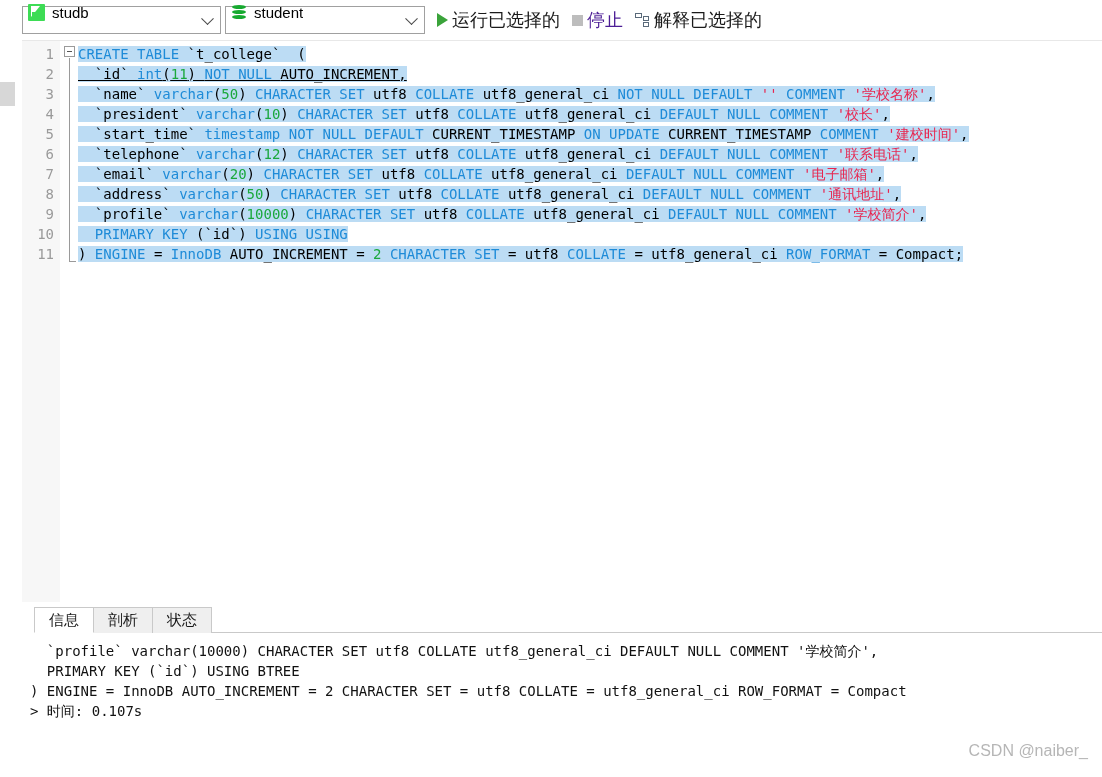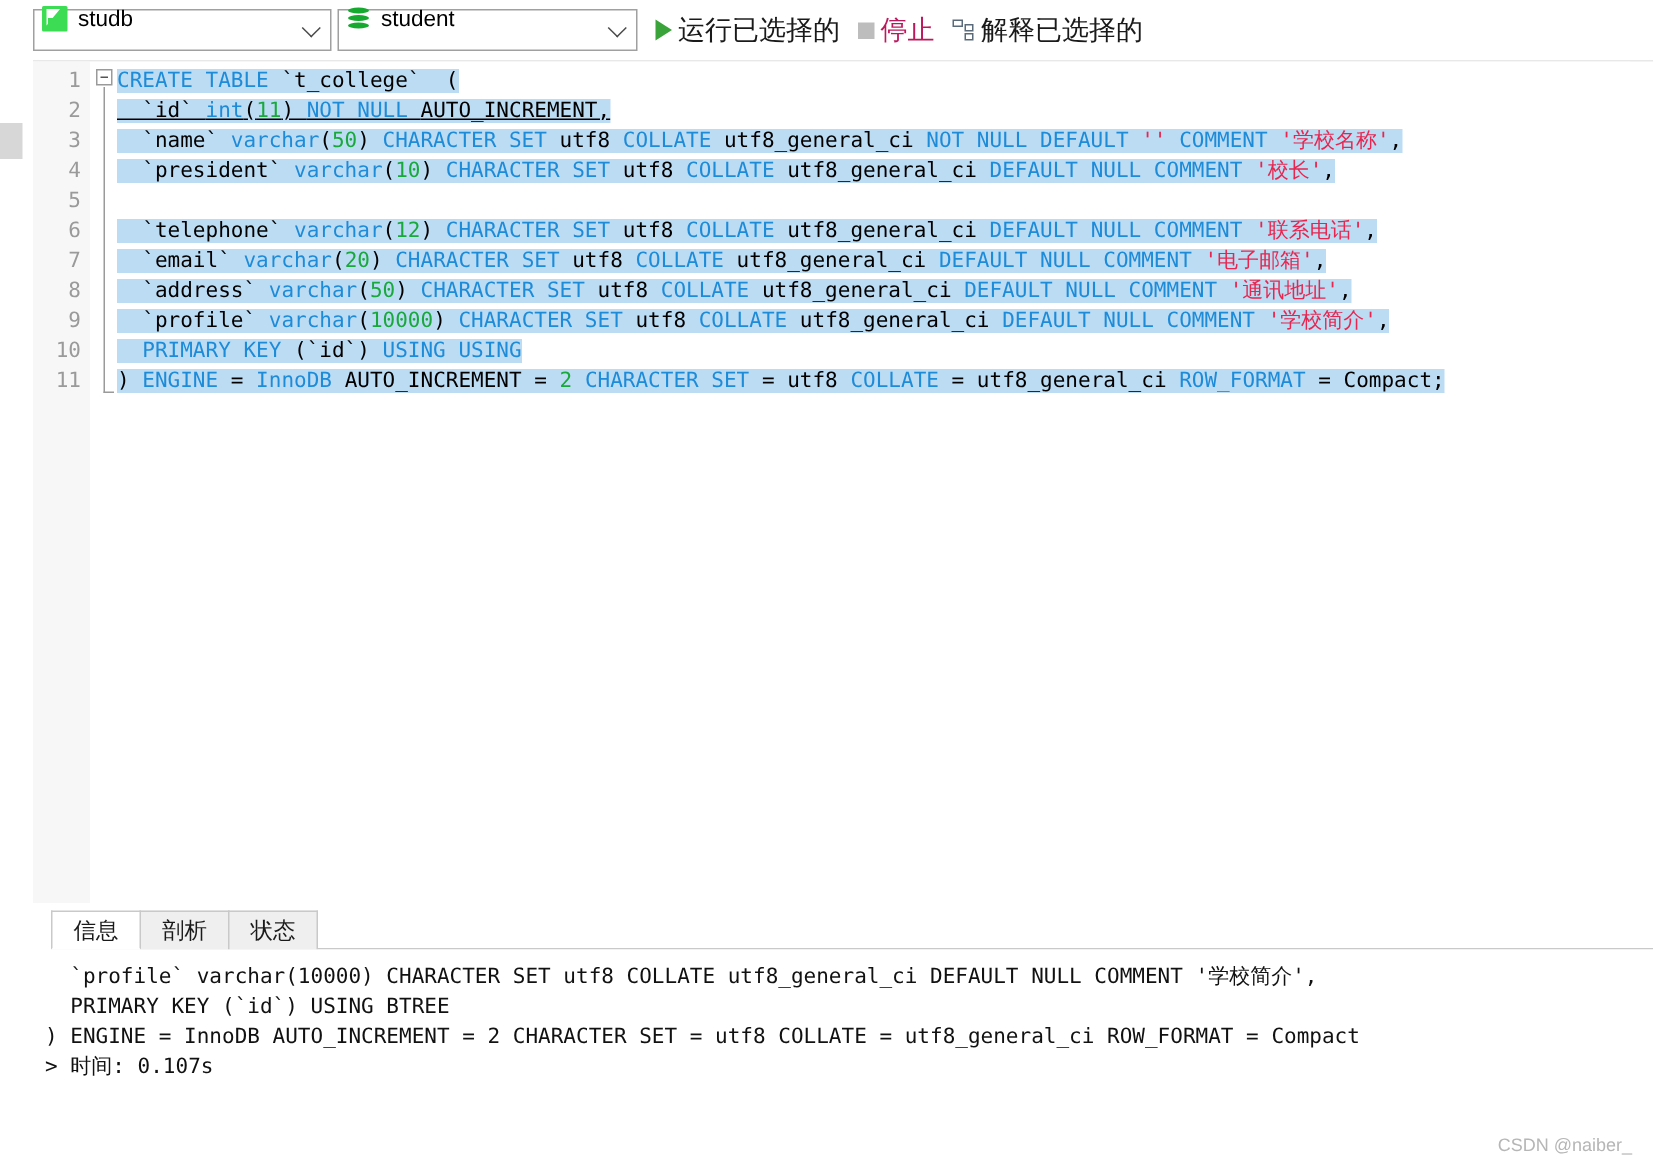--- a/index.html
+++ b/index.html
@@ -64,21 +64,21 @@
   }
   .ico-db i:nth-child(1) { top: 1px; }
   .ico-db i:nth-child(2) { top: 6px; }
   .ico-db i:nth-child(3) { top: 11px; }
 
   .tbtn {
     display: flex; align-items: center; gap: 4px;
     margin-left: 12px; cursor: default; white-space: nowrap;
   }
   .tbtn .txt { font-size: 18px; color: #1a1a1a; }
-  .tbtn.disabled .txt { color: #be185d; }
+  .tbtn.disabled .txt { color: #4c1d95; }
   .play-ico {
     width: 0; height: 0; flex: none;
     border-left: 11px solid #3aa33a;
     border-top: 7px solid transparent;
     border-bottom: 7px solid transparent;
   }
   .stop-ico { width: 11px; height: 11px; background: #bdbdbd; flex: none; }
   .explain-ico {
     width: 15px; height: 14px; flex: none; position: relative;
   }
@@ -172,22 +172,22 @@
   .out {
     position: absolute; left: 0; top: 27px; right: 0; bottom: 0;
     background: #ffffff; padding: 8px 0 0 8px;
   }
   .ol {
     font: 14px/20px "DejaVu Sans Mono", monospace;
     color: #111; white-space: pre;
   }
 
   .watermark {
-    position: absolute; right: 14px; bottom: 7px;
-    font-size: 12px; color: #b6b6b6;
+    position: absolute; right: 14px; bottom: 17px;
+    font-size: 16px; color: #b6b6b6;
     font-family: "Liberation Sans", sans-serif;
   }
 </style>
 </head>
 <body>
 
 <div id="app">
 
   <div class="toolbar">
 
@@ -246,20 +246,21 @@
     <div class="fold-col">
       <div class="fold-box"></div>
       <div class="fold-line"></div>
       <div class="fold-foot"></div>
     </div>
     <div class="code-area" id="code">
         <div class="cl" style="top: 3px;"><span class="sel"><span class="kw">CREATE </span><span class="kw">TABLE </span><span class="pln">`t_college`  (</span></span></div>
         <div class="cl" style="top: 23px; text-decoration: underline;"><span class="sel"><span class="pln">  `id` </span><span class="kw">int</span><span class="pln">(</span><span class="num">11</span><span class="pln">) </span><span class="kw">NOT NULL </span><span class="pln">AUTO_INCREMENT,</span></span></div>
         <div class="cl" style="top: 43px;"><span class="sel"><span class="pln">  `name` </span><span class="kw">varchar</span><span class="pln">(</span><span class="num">50</span><span class="pln">) </span><span class="kw">CHARACTER SET </span><span class="pln">utf8 </span><span class="kw">COLLATE </span><span class="pln">utf8_general_ci </span><span class="kw">NOT NULL DEFAULT </span><span class="str">'' </span><span class="kw">COMMENT </span><span class="str">'学校名称'</span><span class="pln">,</span></span></div>
         <div class="cl" style="top: 63px;"><span class="sel"><span class="pln">  `president` </span><span class="kw">varchar</span><span class="pln">(</span><span class="num">10</span><span class="pln">) </span><span class="kw">CHARACTER SET </span><span class="pln">utf8 </span><span class="kw">COLLATE </span><span class="pln">utf8_general_ci </span><span class="kw">DEFAULT NULL </span><span class="kw">COMMENT </span><span class="str">'校长'</span><span class="pln">,</span></span></div>
+        <div class="cl" style="top: 83px;"><span class="sel"><span class="pln">  `start_time` </span><span class="kw">timestamp </span><span class="kw">NOT NULL DEFAULT </span><span class="pln">CURRENT_TIMESTAMP </span><span class="kw">ON UPDATE </span><span class="pln">CURRENT_TIMESTAMP </span><span class="kw">COMMENT </span><span class="str">'建校时间'</span><span class="pln">,</span></span></div>
         <div class="cl" style="top: 103px;"><span class="sel"><span class="pln">  `telephone` </span><span class="kw">varchar</span><span class="pln">(</span><span class="num">12</span><span class="pln">) </span><span class="kw">CHARACTER SET </span><span class="pln">utf8 </span><span class="kw">COLLATE </span><span class="pln">utf8_general_ci </span><span class="kw">DEFAULT NULL </span><span class="kw">COMMENT </span><span class="str">'联系电话'</span><span class="pln">,</span></span></div>
         <div class="cl" style="top: 123px;"><span class="sel"><span class="pln">  `email` </span><span class="kw">varchar</span><span class="pln">(</span><span class="num">20</span><span class="pln">) </span><span class="kw">CHARACTER SET </span><span class="pln">utf8 </span><span class="kw">COLLATE </span><span class="pln">utf8_general_ci </span><span class="kw">DEFAULT NULL </span><span class="kw">COMMENT </span><span class="str">'电子邮箱'</span><span class="pln">,</span></span></div>
         <div class="cl" style="top: 143px;"><span class="sel"><span class="pln">  `address` </span><span class="kw">varchar</span><span class="pln">(</span><span class="num">50</span><span class="pln">) </span><span class="kw">CHARACTER SET </span><span class="pln">utf8 </span><span class="kw">COLLATE </span><span class="pln">utf8_general_ci </span><span class="kw">DEFAULT NULL </span><span class="kw">COMMENT </span><span class="str">'通讯地址'</span><span class="pln">,</span></span></div>
         <div class="cl" style="top: 163px;"><span class="sel"><span class="pln">  `profile` </span><span class="kw">varchar</span><span class="pln">(</span><span class="num">10000</span><span class="pln">) </span><span class="kw">CHARACTER SET </span><span class="pln">utf8 </span><span class="kw">COLLATE </span><span class="pln">utf8_general_ci </span><span class="kw">DEFAULT NULL </span><span class="kw">COMMENT </span><span class="str">'学校简介'</span><span class="pln">,</span></span></div>
         <div class="cl" style="top: 183px;"><span class="sel"><span class="kw">  PRIMARY KEY </span><span class="pln">(`id`) </span><span class="kw">USING </span><span class="kw">USING</span></span></div>
         <div class="cl" style="top: 203px;"><span class="sel"><span class="pln">) </span><span class="kw">ENGINE </span><span class="pln">= </span><span class="kw">InnoDB </span><span class="pln">AUTO_INCREMENT = </span><span class="num">2</span><span class="pln"> </span><span class="kw">CHARACTER SET </span><span class="pln">= utf8 </span><span class="kw">COLLATE </span><span class="pln">= utf8_general_ci </span><span class="kw">ROW_FORMAT </span><span class="pln">= Compact;</span></span></div>
       </div>
   </div>
 
   <div class="bottom">

